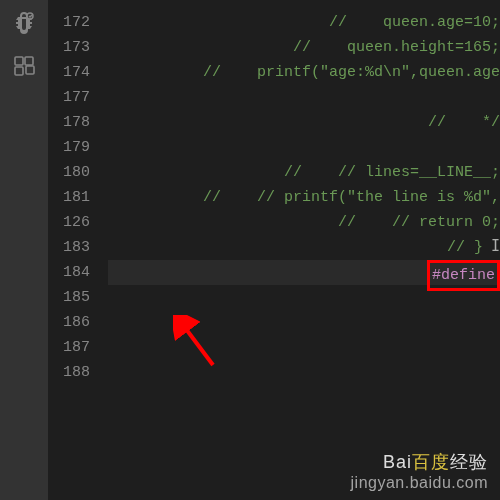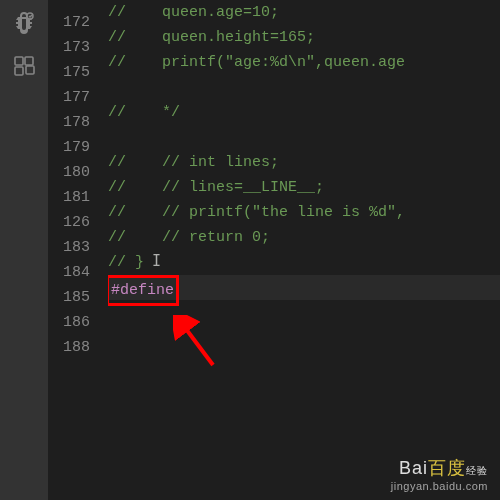--- a/index.html
+++ b/index.html
@@ -39,22 +39,23 @@
       width: 60px;
       text-align: right;
       padding-right: 18px;
       color: #858585;
       user-select: none;
       padding-top: 10px;
     }
     .gutter .ln { height: 25px; line-height: 25px; }
     .code {
       flex: 1;
-      padding-top: 0;
+      padding-top: 10px;
       overflow: hidden;
+      text-align: right;
     }
     .code .line {
       height: 25px;
       line-height: 25px;
       white-space: pre;
       position: relative;
     }
     .comment { color: #6a9955; }
     .directive { color: #c586c0; }
     .current-line {
@@ -81,22 +82,22 @@
     .watermark {
       position: absolute;
       right: 12px;
       bottom: 8px;
       text-align: right;
       font-family: Arial, sans-serif;
       opacity: 0.85;
       color: #fff;
     }
     .watermark .brand { font-size: 18px; font-weight: 500; letter-spacing: 1px; }
-    .watermark .brand .sub { font-size: 10px; }
-    .watermark .url { font-size: 11px; color: #bbb; letter-spacing: 0.5px; }
+    .watermark .brand .sub { font-size: 18px; }
+    .watermark .url { font-size: 16px; color: #bbb; letter-spacing: 0.5px; }
   </style>
 </head>
 <body>
 
 <div class="activity-bar">
   <svg class="activity-icon" viewBox="0 0 24 24">
     <path d="M12 2a4 4 0 0 0-4 4v1H6l-2 3h2v2H4v2h2v2H4l2 3h2v1a4 4 0 0 0 8 0v-1h2l2-3h-2v-2h2v-2h-2v-2h2l-2-3h-2V6a4 4 0 0 0-4-4zm-2 4a2 2 0 1 1 4 0v1h-4V6zm2 14a2 2 0 0 1-2-2V9h4v9a2 2 0 0 1-2 2z"></path>
     <circle cx="18" cy="6" r="3" fill="#333" stroke="#858585" stroke-width="1.5"></circle>
     <path d="M17 6l1 1 2-2" stroke="#858585" stroke-width="1.5" fill="none"></path>
   </svg>
@@ -105,41 +106,41 @@
     <rect x="13" y="3" width="8" height="8" rx="1" fill="none" stroke="#858585" stroke-width="1.6"></rect>
     <rect x="3" y="13" width="8" height="8" rx="1" fill="none" stroke="#858585" stroke-width="1.6"></rect>
     <rect x="13" y="13" width="8" height="8" rx="1" fill="none" stroke="#858585" stroke-width="1.6" transform="translate(1,-1)"></rect>
   </svg>
 </div>
 
 <div class="editor-area">
   <div class="gutter" id="gutter">
       <div class="ln">172</div>
       <div class="ln">173</div>
-      <div class="ln">175</div>
+      <div class="ln">174</div>
       <div class="ln">177</div>
       <div class="ln">178</div>
       <div class="ln">179</div>
       <div class="ln">180</div>
       <div class="ln">181</div>
       <div class="ln">126</div>
       <div class="ln">183</div>
       <div class="ln">184</div>
       <div class="ln">185</div>
       <div class="ln">186</div>
+      <div class="ln">187</div>
       <div class="ln">188</div>
     </div>
   <div class="code" id="code">
       <div class="line"><span class="comment">//    queen.age=10;</span></div>
       <div class="line"><span class="comment">//    queen.height=165;</span></div>
       <div class="line"><span class="comment">//    printf("age:%d\n",queen.age</span></div>
       <div class="line"><span class=""></span></div>
       <div class="line"><span class="comment">//    */</span></div>
       <div class="line"><span class=""></span></div>
-      <div class="line"><span class="comment">//    // int lines;</span></div>
       <div class="line"><span class="comment">//    // lines=__LINE__;</span></div>
       <div class="line"><span class="comment">//    // printf("the line is %d",</span></div>
       <div class="line"><span class="comment">//    // return 0;</span></div>
       <div class="line"><span class="comment">// }</span><span class="cursor-ibeam">𝙸</span></div>
       <div class="line current-line"><span class="highlight-box"><span class="directive">#define</span></span></div>
       <div class="line"><span class=""></span></div>
       <div class="line"><span class=""></span></div>
       <div class="line"><span class=""></span></div>
       <div class="line"><span class=""></span></div>
       <div class="line"><span class=""></span></div>

